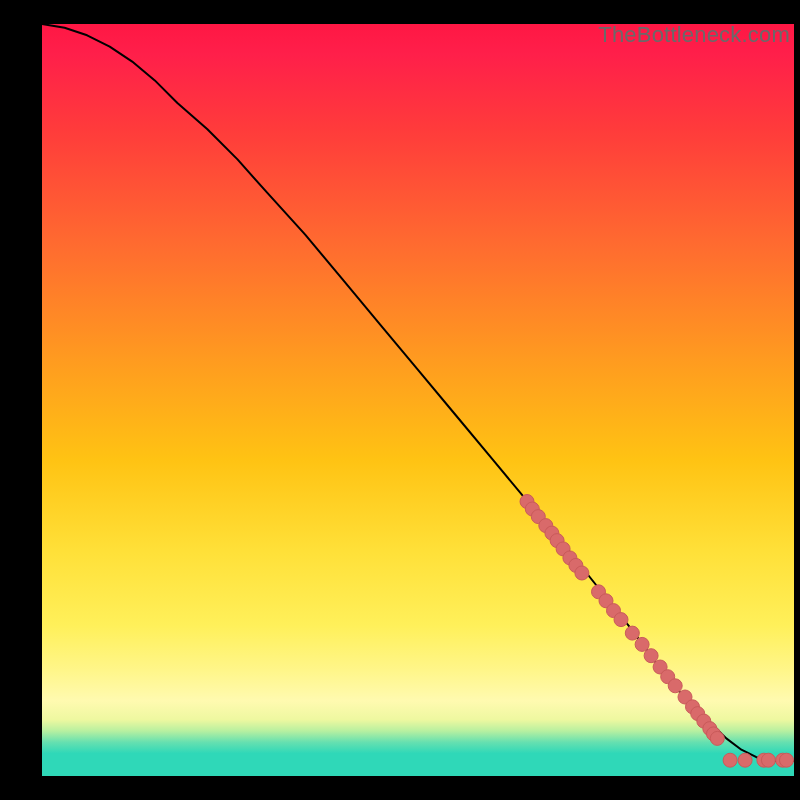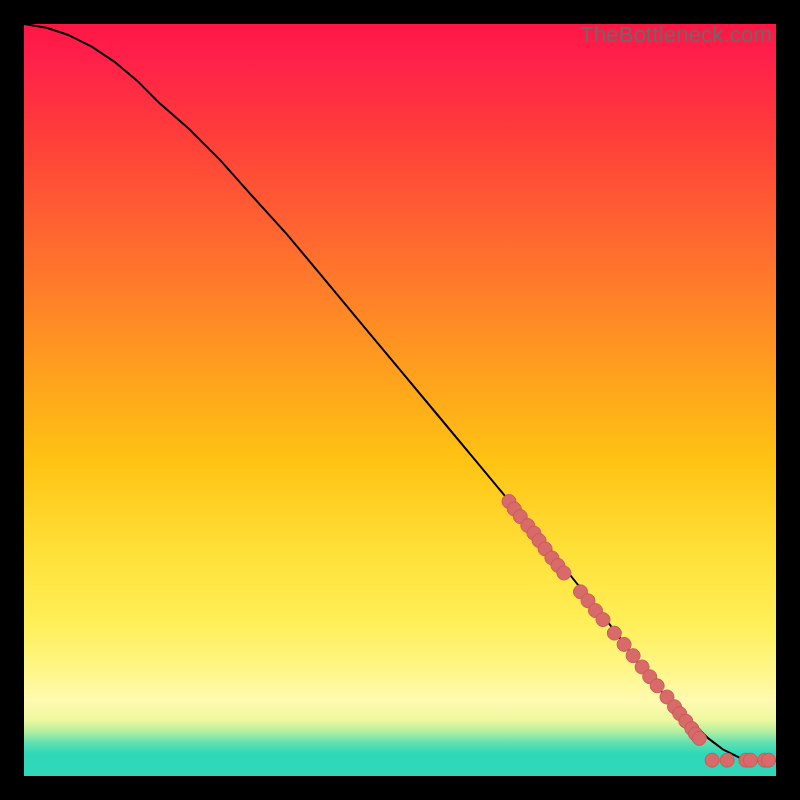--- a/index.html
+++ b/index.html
@@ -5,21 +5,21 @@
   * { margin: 0; padding: 0; box-sizing: border-box; }
   html, body { width: 800px; height: 800px; background: #000; overflow: hidden; }
   .stage {
     position: relative;
     width: 800px;
     height: 800px;
     background: #000;
   }
   .plot-area {
     position: absolute;
-    left: 24px;
+    left: 42px;
     top: 24px;
     width: 752px;
     height: 752px;
   }
   .gradient-bg {
     position: absolute;
     inset: 0;
     
     background: linear-gradient(to bottom,
       #ff1744 0%,

